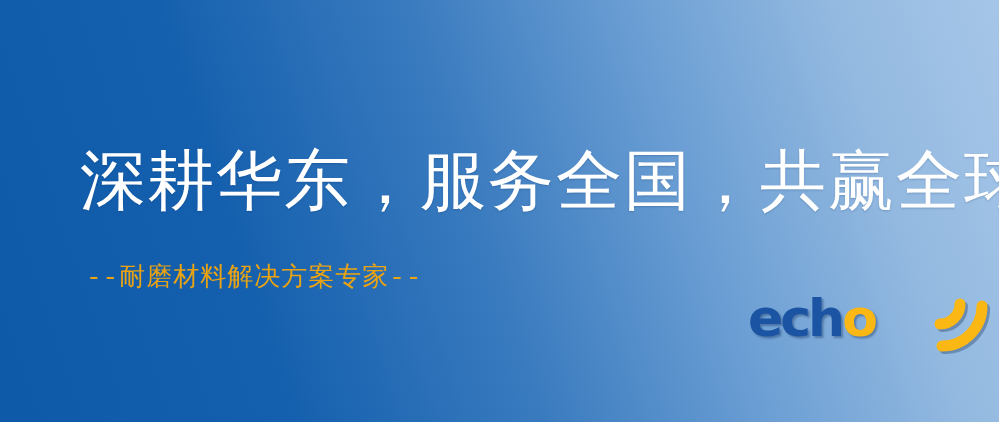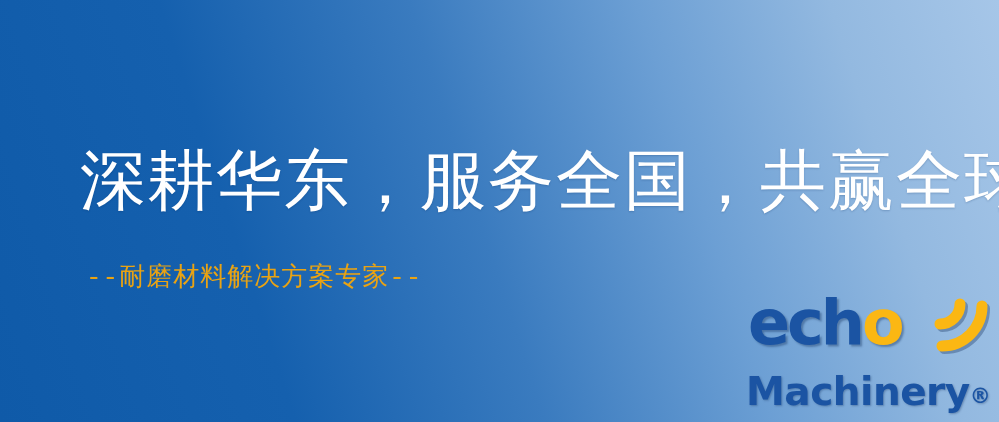--- a/index.html
+++ b/index.html
@@ -58,21 +58,21 @@
     top: 292px;
     width: 255px;
     height: 130px;
   }
 
   .logo-wordmark {
     position: absolute;
     left: 4px;
     top: 0px;
     font-family: "DejaVu Sans", sans-serif;
-    font-size: 62px;
+    font-size: 52px;
     font-weight: bold;
     line-height: 1;
     letter-spacing: -3px;
     color: #1b54a3;
     text-shadow: 2px 2px 2px rgba(20, 50, 95, 0.40);
     text-align: center;
   }
 
   .logo-wordmark .accent {
     color: #fbb713;
@@ -121,19 +121,16 @@
       <span>ech</span><span class="accent">o</span>
     </div>
 
     <svg class="logo-arcs" viewBox="0 0 72 66">
       <path d="M 16 56 A 40 40 0 0 0 56 16" fill="none" stroke="rgba(20,50,95,0.35)" stroke-width="11" stroke-linecap="round" transform="translate(2.5,2.5)"></path>
       <path d="M 14 34 A 20 20 0 0 0 34 14" fill="none" stroke="rgba(20,50,95,0.35)" stroke-width="11" stroke-linecap="round" transform="translate(2.5,2.5)"></path>
       <path d="M 16 56 A 40 40 0 0 0 56 16" fill="none" stroke="#fbb713" stroke-width="11" stroke-linecap="round"></path>
       <path d="M 14 34 A 20 20 0 0 0 34 14" fill="none" stroke="#fbb713" stroke-width="11" stroke-linecap="round"></path>
     </svg>
 
-    <div class="logo-sub">
-      <span>Machinery</span><span class="reg">®</span>
-    </div>
 
   </div>
 
 </div>
 
 </body></html>

